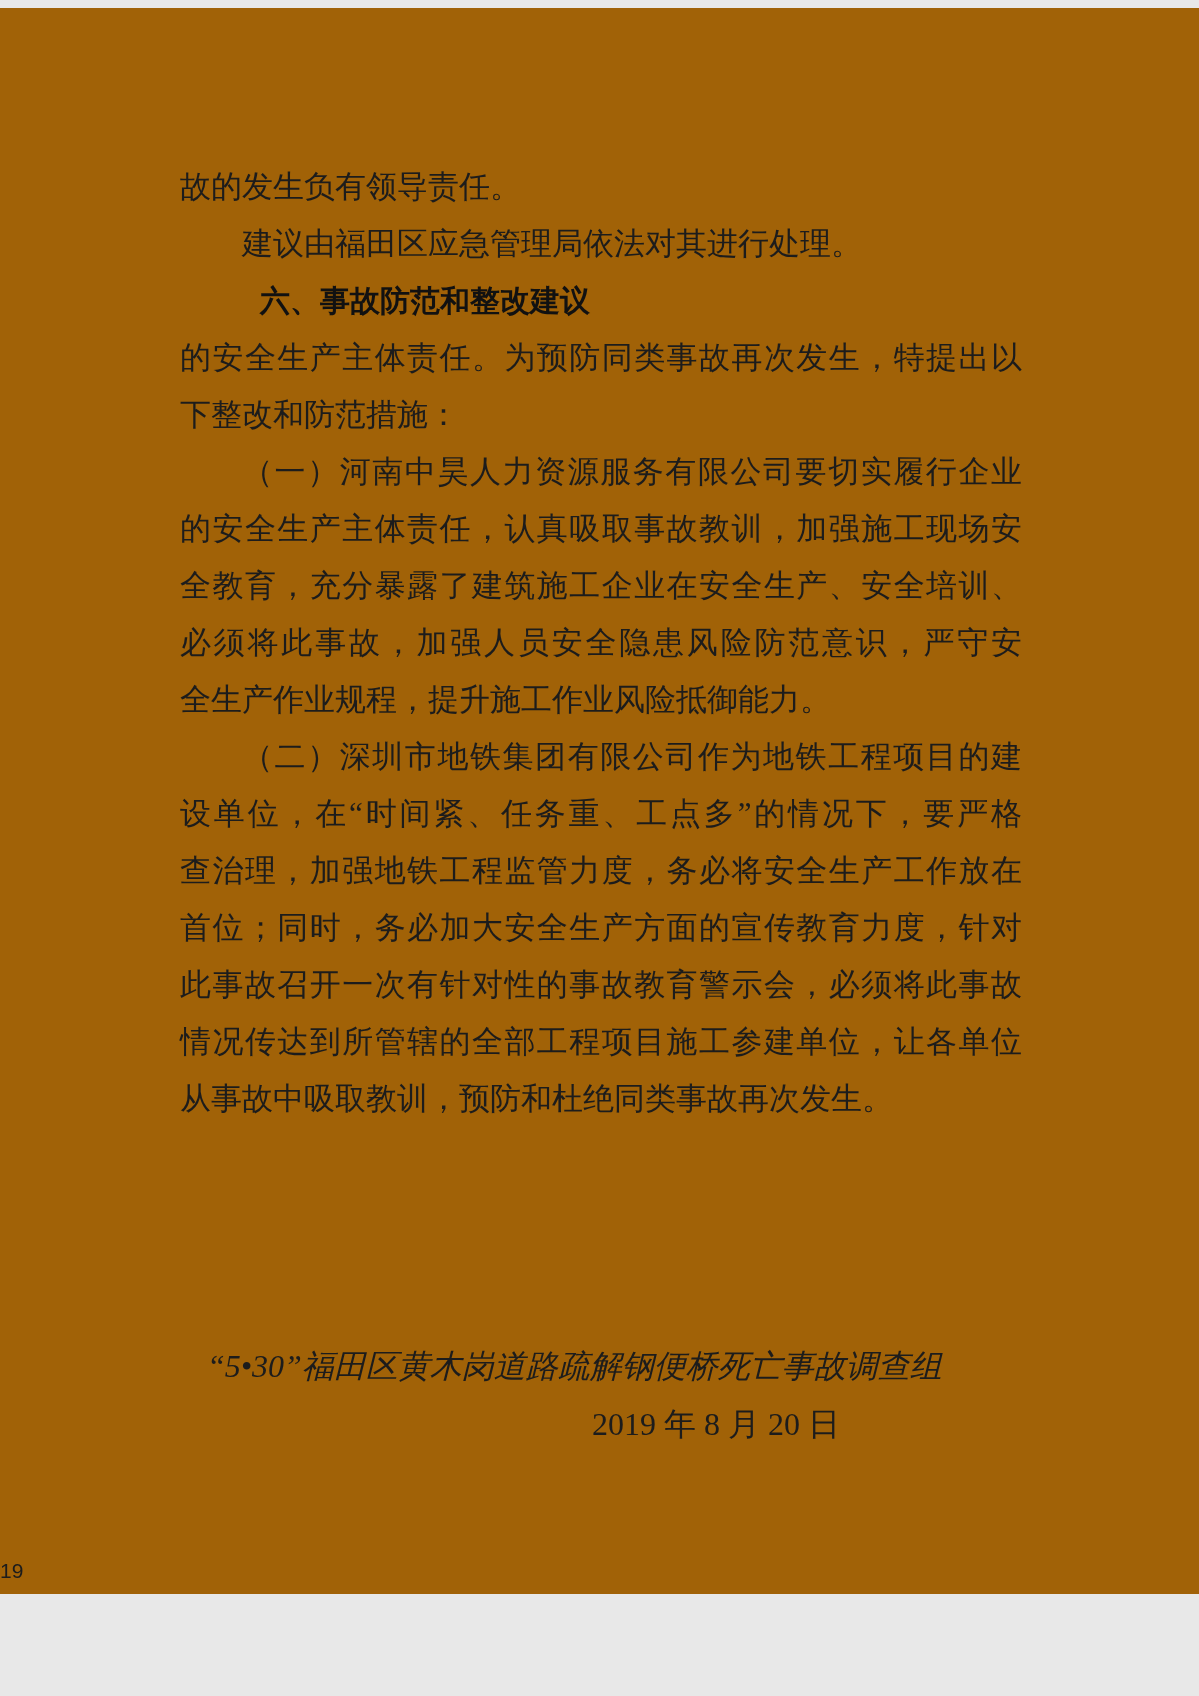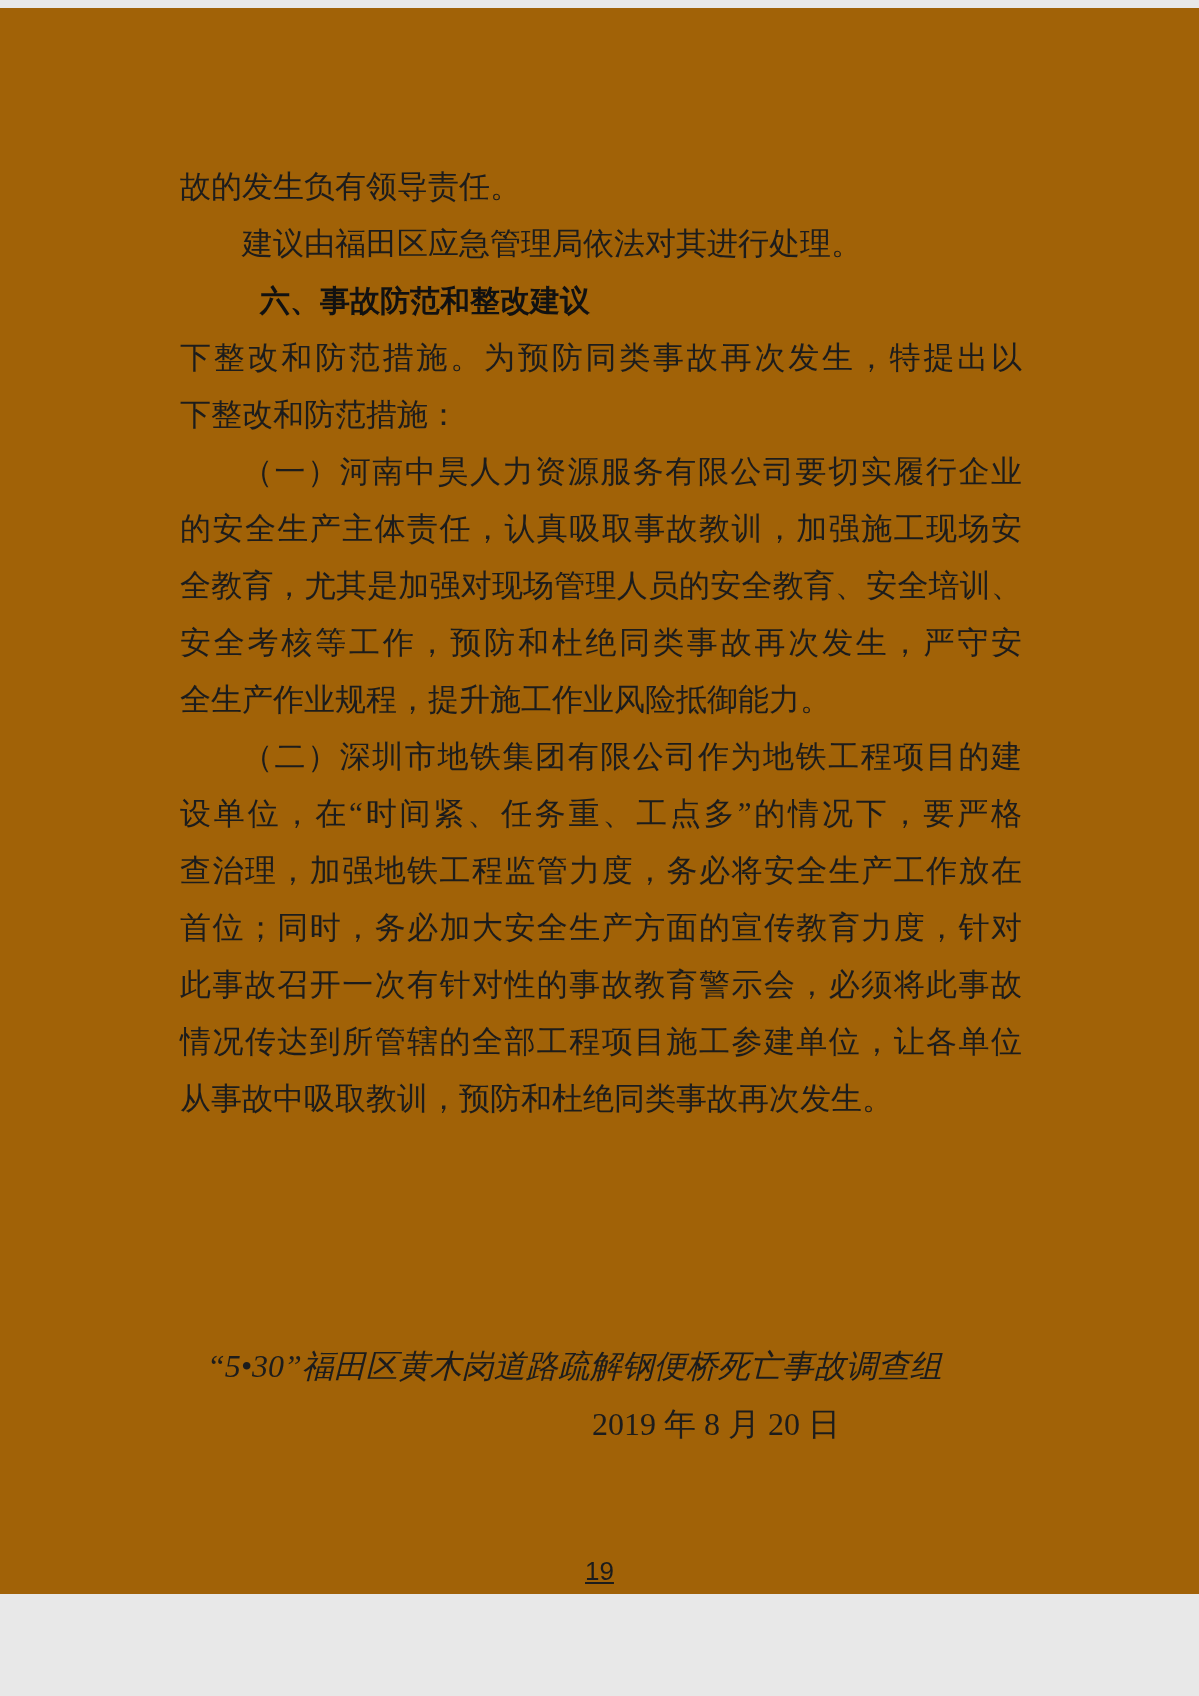--- a/index.html
+++ b/index.html
@@ -60,42 +60,40 @@
     top: 1388px;
     font-size: 32px;
     line-height: 57px;
     white-space: nowrap;
   }
   .pagenum {
     position: absolute;
     left: 0;
     top: 1548px;
     width: 1199px;
-    text-align: center;
     font-family: "Liberation Sans", "DejaVu Sans", sans-serif;
-    font-size: 26px;
+    font-size: 21px;
     line-height: 30px;
     color: #1c1c1c;
-    text-decoration: underline;
   }
 </style>
 </head>
 <body>
 
 <div class="page">
   <div class="content">
     <div class="line">故的发生负有领导责任。</div>
     <div class="line indent">建议由福田区应急管理局依法对其进行处理。</div>
     <div class="line heading">六、事故防范和整改建议</div>
-    <div class="line stretch">下整改和防范措施。为预防同类事故再次发生，特提出以</div>
+    <div class="line stretch">的安全生产主体责任。为预防同类事故再次发生，特提出以</div>
     <div class="line">下整改和防范措施：</div>
     <div class="line indent stretch">（一）河南中昊人力资源服务有限公司要切实履行企业</div>
     <div class="line stretch">的安全生产主体责任，认真吸取事故教训，加强施工现场安</div>
-    <div class="line stretch">全教育，尤其是加强对现场管理人员的安全教育、安全培训、</div>
-    <div class="line stretch">安全考核等工作，预防和杜绝同类事故再次发生，严守安</div>
+    <div class="line stretch">全教育，充分暴露了建筑施工企业在安全生产、安全培训、</div>
+    <div class="line stretch">必须将此事故，加强人员安全隐患风险防范意识，严守安</div>
     <div class="line">全生产作业规程，提升施工作业风险抵御能力。</div>
     <div class="line indent stretch">（二）深圳市地铁集团有限公司作为地铁工程项目的建</div>
     <div class="line stretch">设单位，在“时间紧、任务重、工点多”的情况下，要严格</div>
     <div class="line stretch">查治理，加强地铁工程监管力度，务必将安全生产工作放在</div>
     <div class="line stretch">首位；同时，务必加大安全生产方面的宣传教育力度，针对</div>
     <div class="line stretch">此事故召开一次有针对性的事故教育警示会，必须将此事故</div>
     <div class="line stretch">情况传达到所管辖的全部工程项目施工参建单位，让各单位</div>
     <div class="line">从事故中吸取教训，预防和杜绝同类事故再次发生。</div>
   </div>
 

